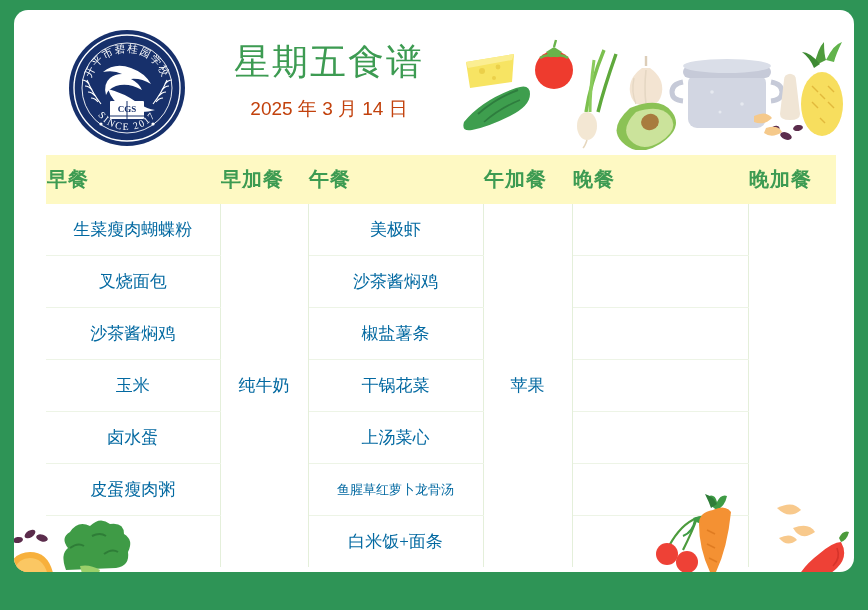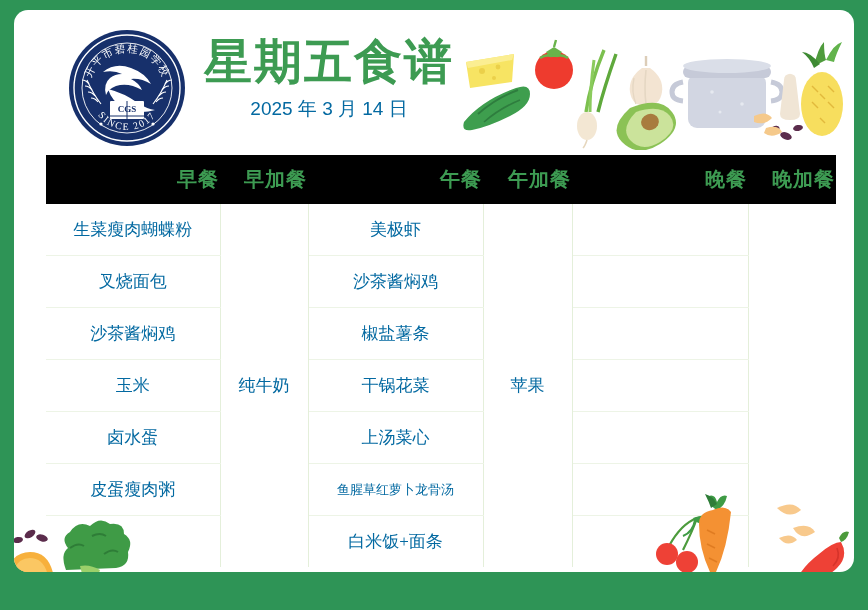--- a/index.html
+++ b/index.html
@@ -20,45 +20,45 @@
   .header{
     position:absolute;left:0;top:0;width:840px;height:140px;
   }
   .logo{
     position:absolute;left:53px;top:18px;width:120px;height:120px;
   }
   .titleblock{
     position:absolute;left:185px;top:24px;width:260px;text-align:center;
   }
   .main-title{
-    font-size:48px;font-weight:bold;color:#3D9B52;letter-spacing:2px;
+    font-size:36px;font-weight:normal;color:#3D9B52;letter-spacing:2px;
     line-height:56px;white-space:nowrap;text-align:center;
   }
   .date-line{
-    font-size:19px;color:#0369a1;line-height:30px;margin-top:4px;white-space:nowrap;
+    font-size:19px;color:#c2410c;line-height:30px;margin-top:4px;white-space:nowrap;
   }
   .food-strip{
     position:absolute;left:440px;top:20px;width:390px;height:120px;
   }
   .deco-bl{position:absolute;left:-6px;top:472px;width:200px;height:96px;}
   .deco-br{position:absolute;left:635px;top:480px;width:215px;height:90px;}
   
   .menu-table{
     position:absolute;left:32px;top:145px;
     width:778px;
     border-collapse:collapse;
     table-layout:fixed;
   }
   .menu-table th{
-    background:#000000;
+    background:#fef9c3;
     color:#3D9B52;
     font-size:20px;font-weight:bold;
     height:47px;
     border:none;
-    text-align:right;
+    text-align:left;
     letter-spacing:1px;
   }
   .menu-table td{
     height:49px;
     text-align:center;
     vertical-align:middle;
     font-size:17px;
     color:#0369a1;
     border-right:1px solid #E4EFDA;
     border-bottom:1px solid #EDF4E6;

